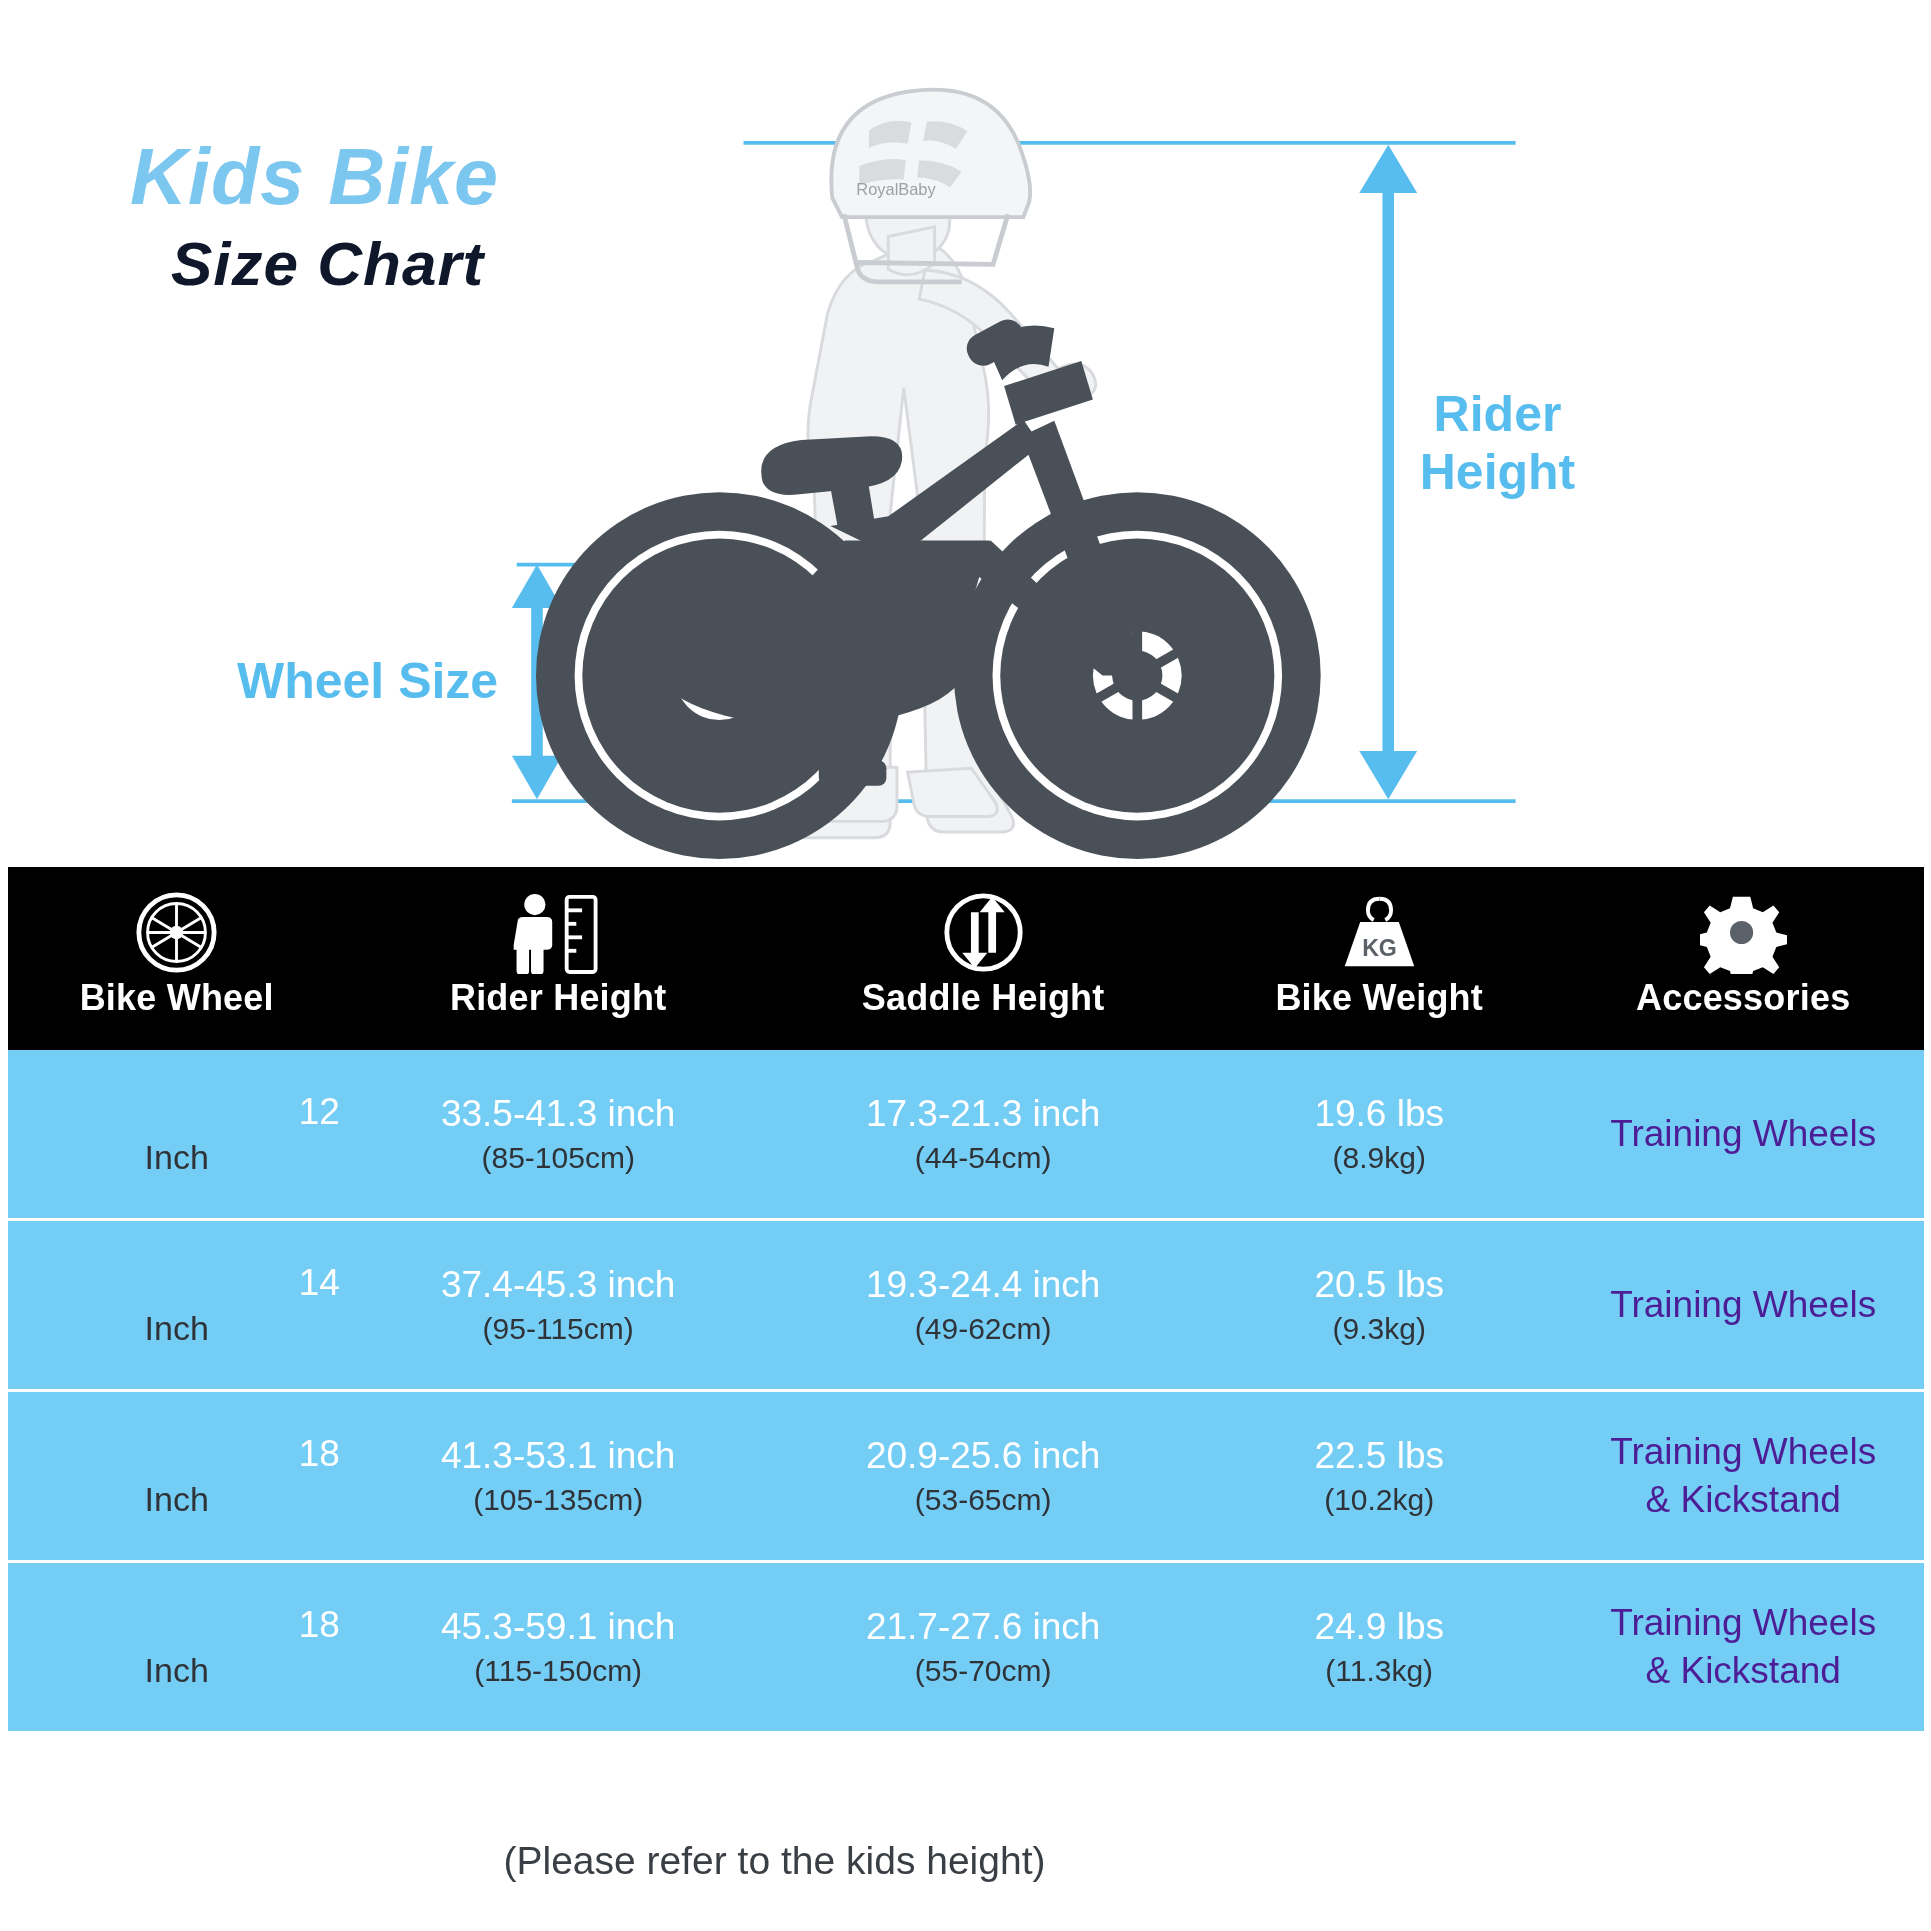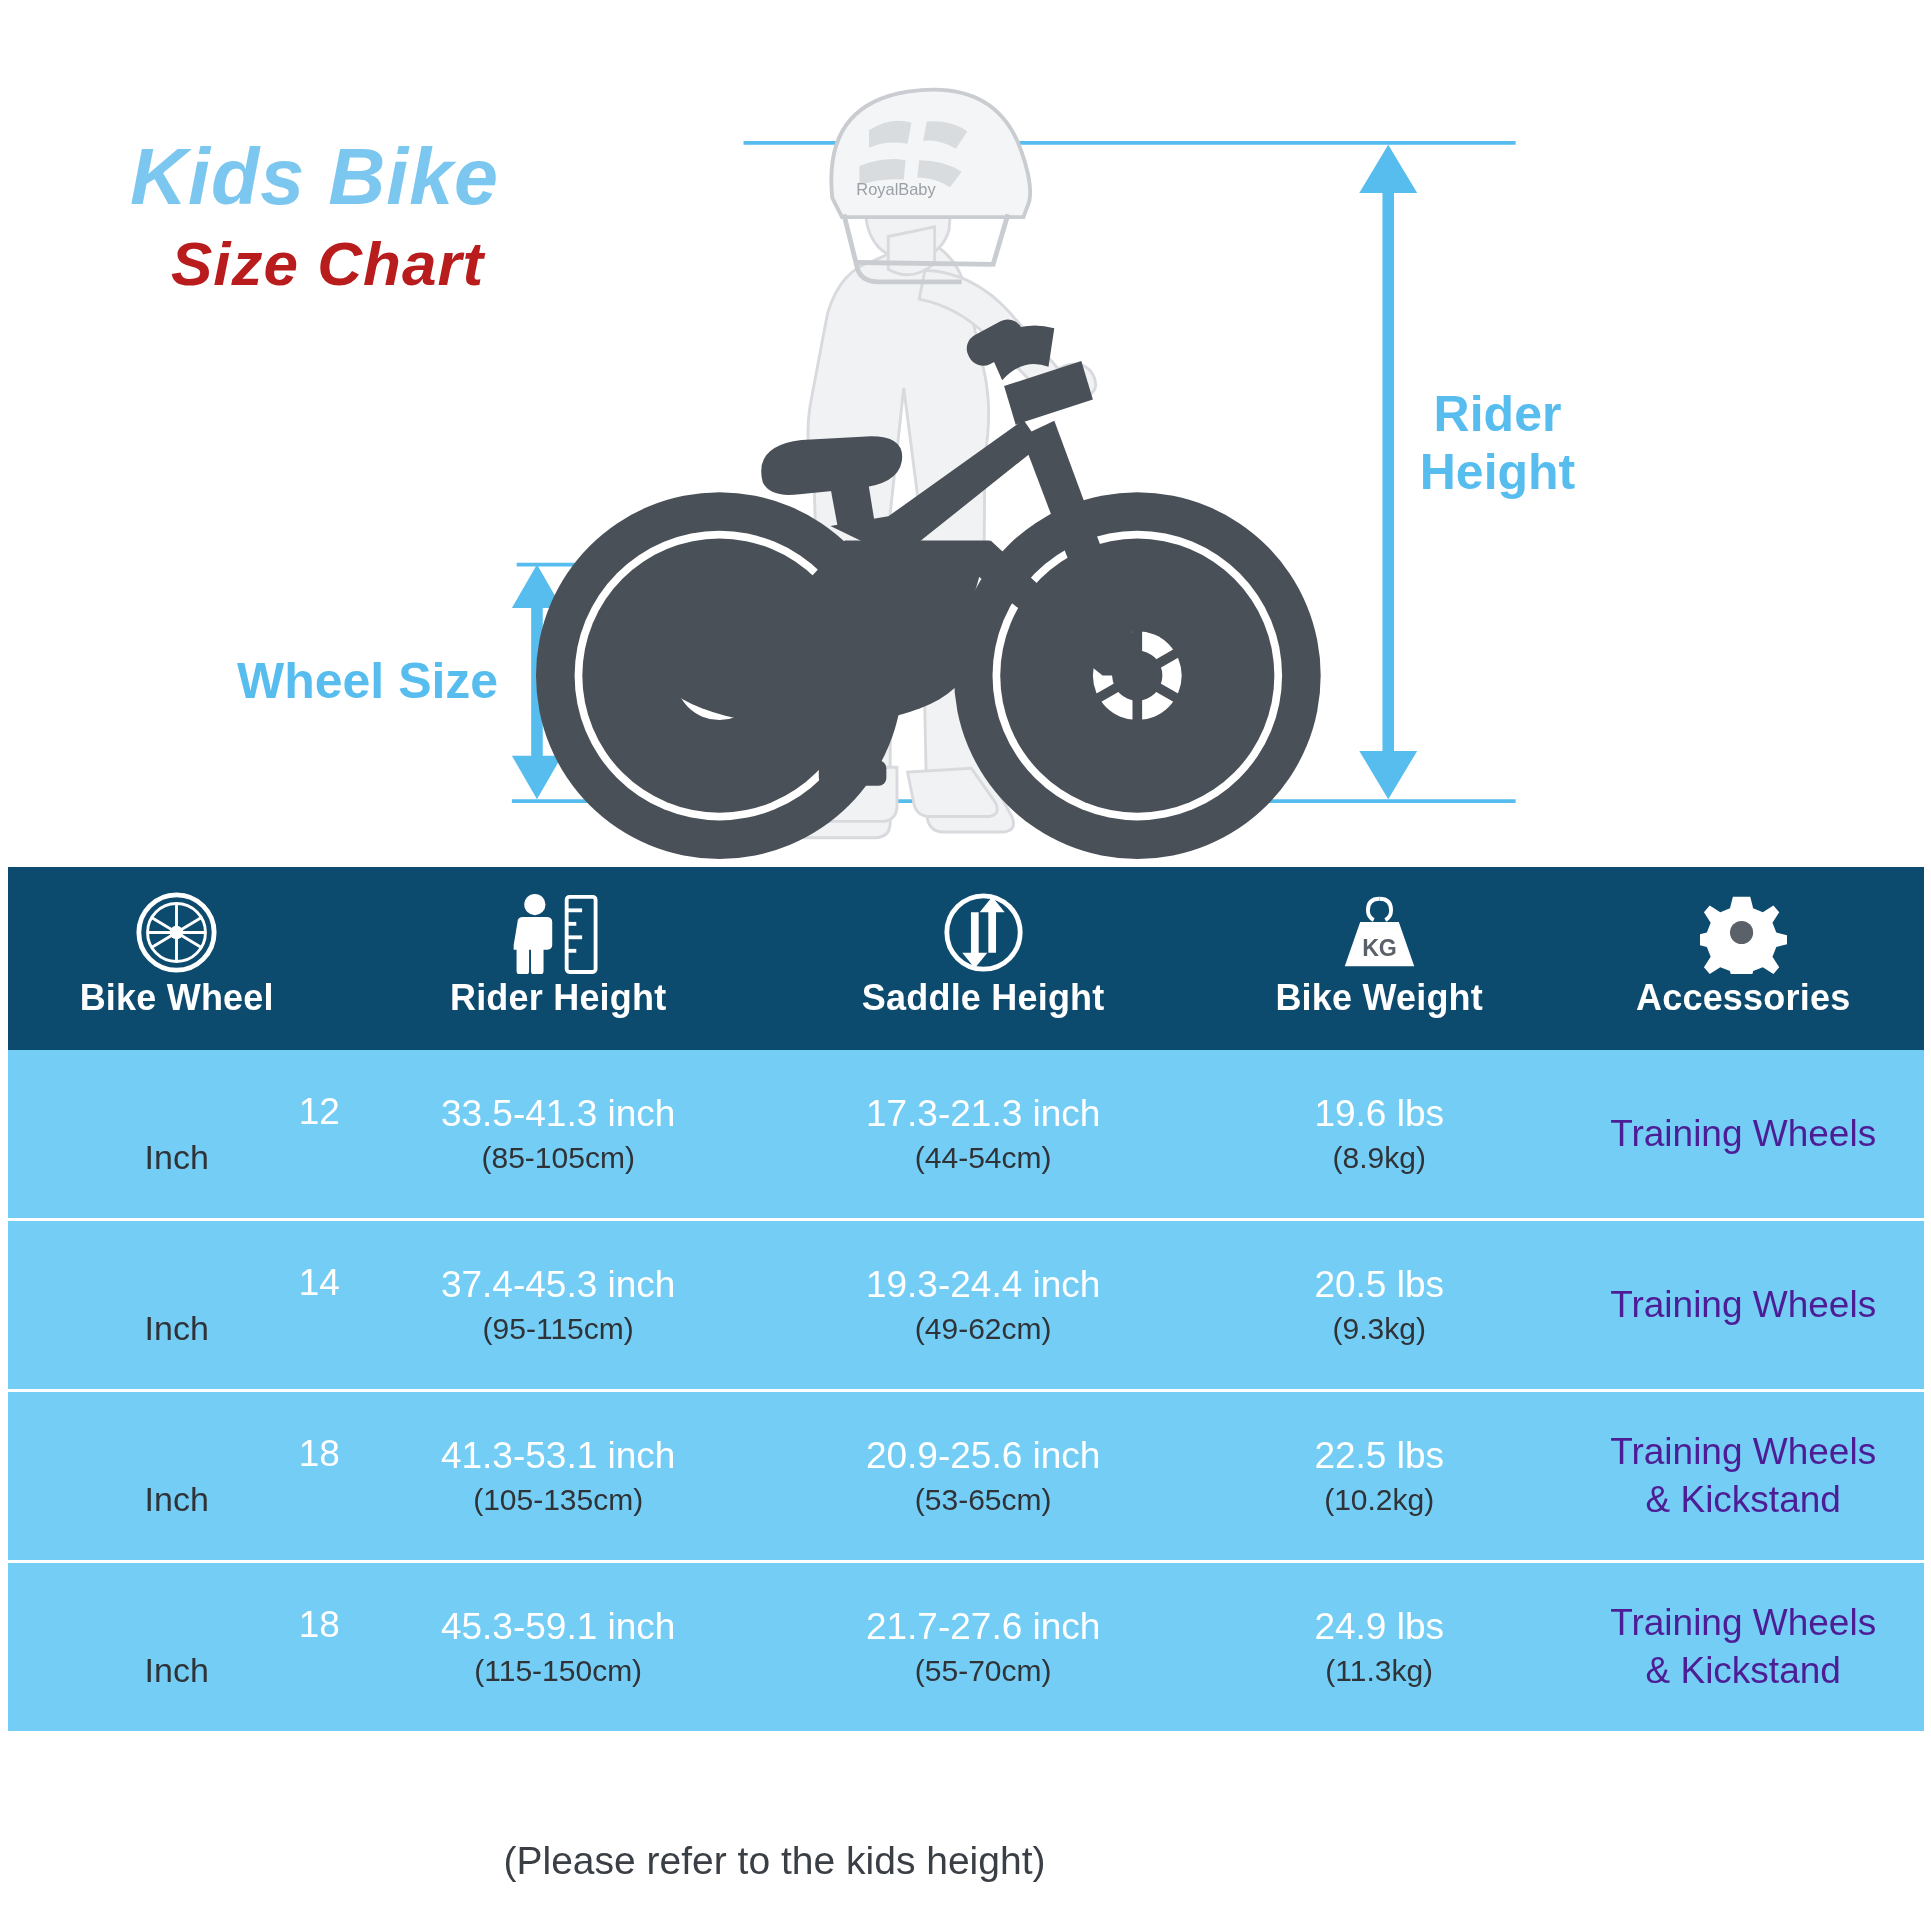--- a/index.html
+++ b/index.html
@@ -33,21 +33,21 @@
     font-style: italic;
     color: #7cc7ef;
     letter-spacing: 1px;
     line-height: 1;
     margin: 2px;
   }
   .title-sub {
     font-size: 62px;
     font-weight: bold;
     font-style: italic;
-    color: #b91c1c;
+    color: #0f172a;
     letter-spacing: 1px;
     line-height: 1;
     margin: 17.4px 0 0 43px;
   }
 
   .label-rider-height {
     position: absolute;
     left: 1372px;
     top: 386px;
     width: 251px;
@@ -78,21 +78,21 @@
     left: 7.7px;
     top: 867px;
     width: 1916px;
   }
   table.size-chart {
     border-collapse: collapse;
     width: 1916px;
     table-layout: fixed;
   }
   table.size-chart th {
-    background: #0c4a6e;
+    background: #000000;
     color: #ffffff;
     height: 183px;
     vertical-align: top;
     padding: 0;
   }
   .th-inner {
     display: flex;
     flex-direction: column;
     align-items: center;
     justify-content: flex-start;

